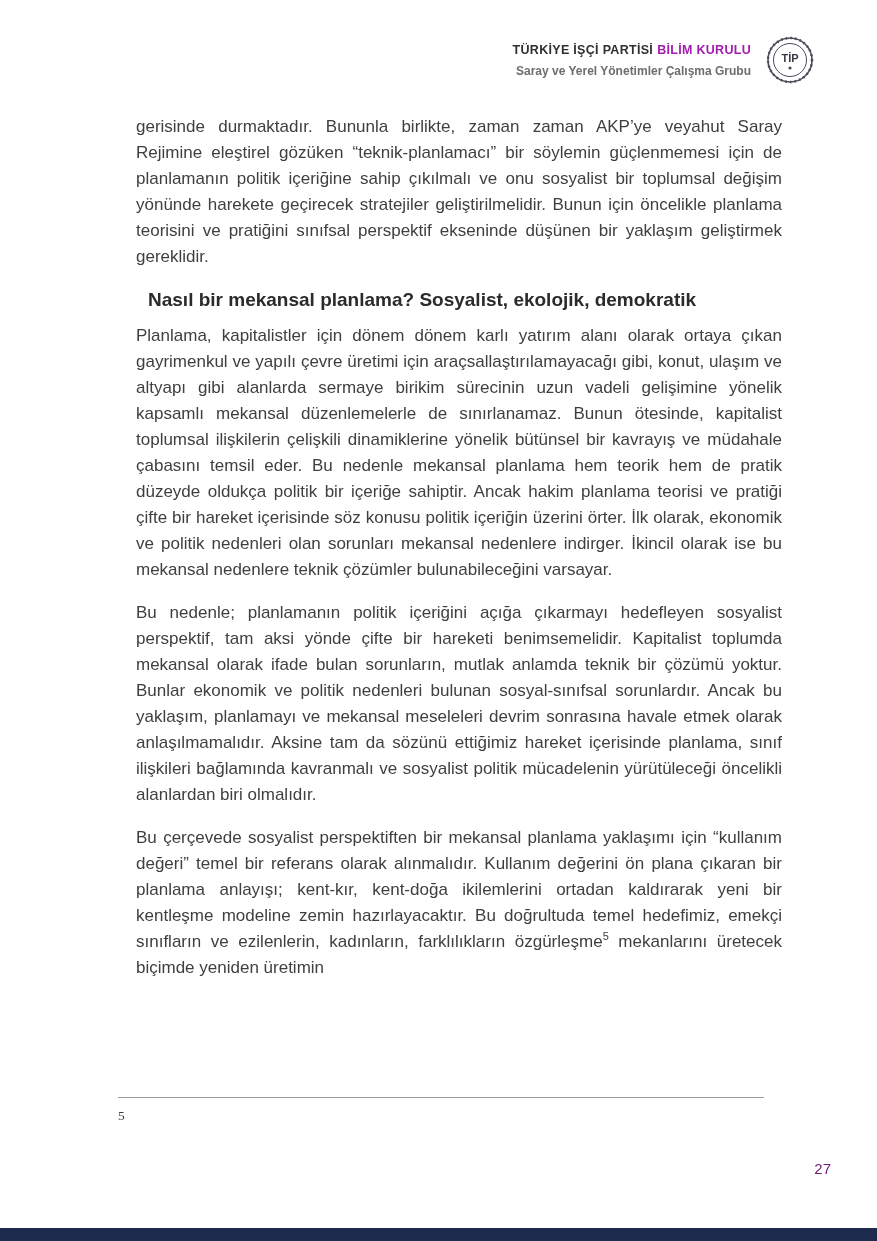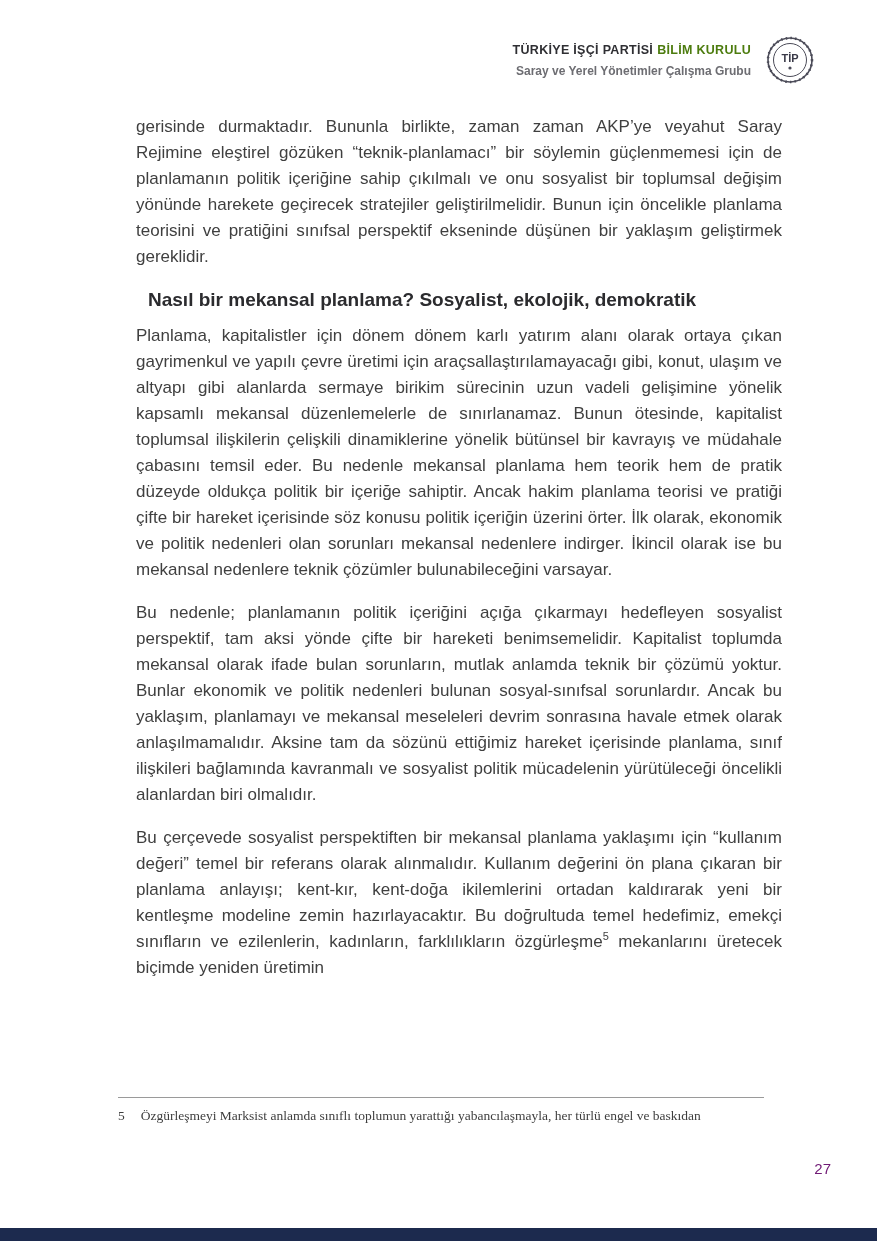--- a/index.html
+++ b/index.html
@@ -25,21 +25,21 @@
     gap: 15px;
   }
   .header-text { text-align: right; }
   .header-line1 {
     font-size: 12.5px;
     font-weight: bold;
     letter-spacing: 0.3px;
     color: #2f2f33;
     white-space: nowrap;
   }
-  .org-secondary { color: #4d7c0f; margin-left: 4px; }
+  .org-secondary { color: #a21caf; margin-left: 4px; }
   .header-line2 {
     margin-top: 7px;
     font-size: 12px;
     font-weight: bold;
     color: #6d6d72;
     white-space: nowrap;
   }
   .logo { width: 48px; height: 48px; }
 
   
@@ -140,20 +140,19 @@
 
     <p class="body-par">Planlama, kapitalistler için dönem dönem karlı yatırım alanı olarak ortaya çıkan gayrimenkul ve yapılı çevre üretimi için araçsallaştırılamayacağı gibi, konut, ulaşım ve altyapı gibi alanlarda sermaye birikim sürecinin uzun vadeli gelişimine yönelik kapsamlı mekansal düzenlemelerle de sınırlanamaz. Bunun ötesinde, kapitalist toplumsal ilişkilerin çelişkili dinamiklerine yönelik bütünsel bir kavrayış ve müdahale çabasını temsil eder. Bu nedenle mekansal planlama hem teorik hem de pratik düzeyde oldukça politik bir içeriğe sahiptir. Ancak hakim planlama teorisi ve pratiği çifte bir hareket içerisinde söz konusu politik içeriğin üzerini örter. İlk olarak, ekonomik ve politik nedenleri olan sorunları mekansal nedenlere indirger. İkincil olarak ise bu mekansal nedenlere teknik çözümler bulunabileceğini varsayar.</p>
 
     <p class="body-par">Bu nedenle; planlamanın politik içeriğini açığa çıkarmayı hedefleyen sosyalist perspektif, tam aksi yönde çifte bir hareketi benimsemelidir. Kapitalist toplumda mekansal olarak ifade bulan sorunların, mutlak anlamda teknik bir çözümü yoktur. Bunlar ekonomik ve politik nedenleri bulunan sosyal-sınıfsal sorunlardır. Ancak bu yaklaşım, planlamayı ve mekansal meseleleri devrim sonrasına havale etmek olarak anlaşılmamalıdır. Aksine tam da sözünü ettiğimiz hareket içerisinde planlama, sınıf ilişkileri bağlamında kavranmalı ve sosyalist politik mücadelenin yürütüleceği öncelikli alanlardan biri olmalıdır.</p>
 
     <p class="body-par"><span>Bu çerçevede sosyalist perspektiften bir mekansal planlama yaklaşımı için “kullanım değeri” temel bir referans olarak alınmalıdır. Kullanım değerini ön plana çıkaran bir planlama anlayışı; kent-kır, kent-doğa ikilemlerini ortadan kaldırarak yeni bir kentleşme modeline zemin hazırlayacaktır. Bu doğrultuda temel hedefimiz, emekçi sınıfların ve ezilenlerin, kadınların, farklılıkların özgürleşme</span><sup class="fn-ref">5</sup><span> mekanlarını üretecek biçimde yeniden üretimin</span></p>
   </main>
 
   <div class="footnote">
     <span class="fn-num">5</span>
-    <span class="fn-text">Özgürleşmeyi Marksist anlamda sınıflı toplumun yarattığı yabancılaşmayla, her türlü engel ve baskıdan</span>
   </div>
 
   <div class="page-number">27</div>
 
   <div class="footer-bar" style="background: rgb(28, 42, 78);"></div>
 
 </div>
 
 </body></html>

